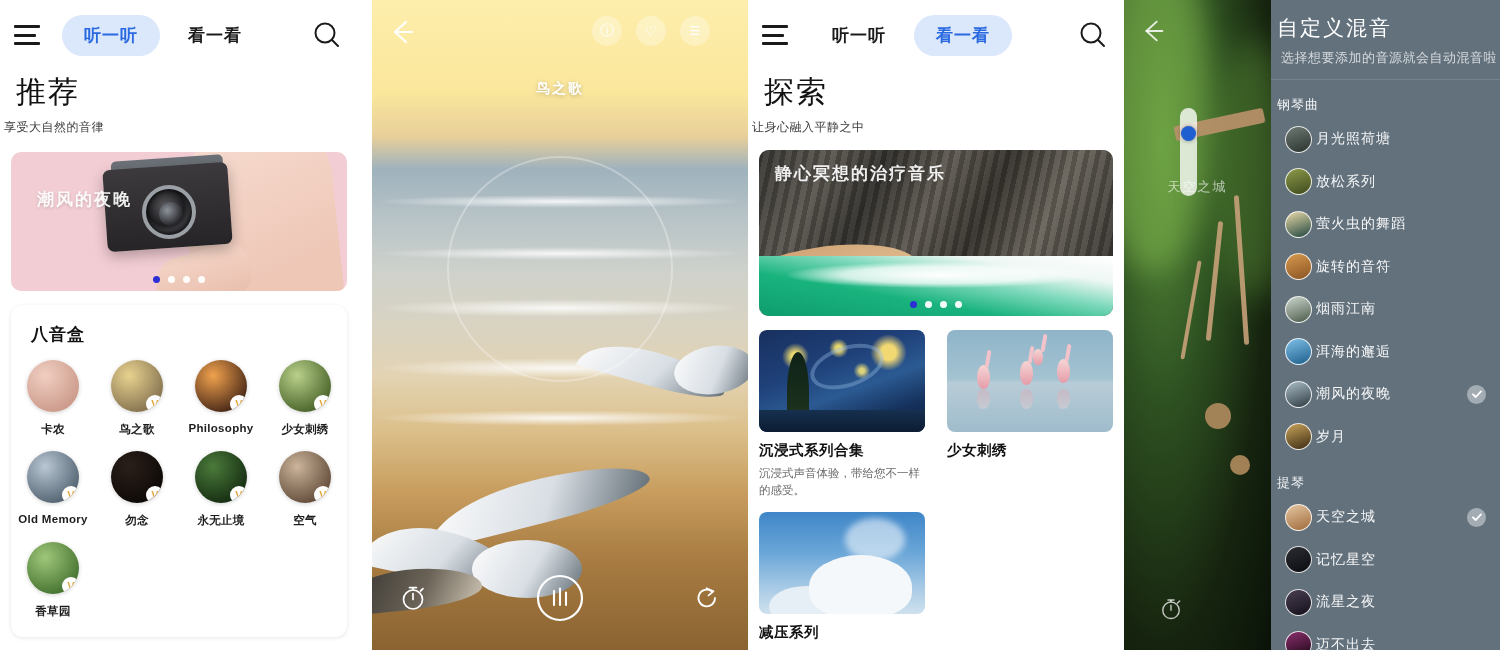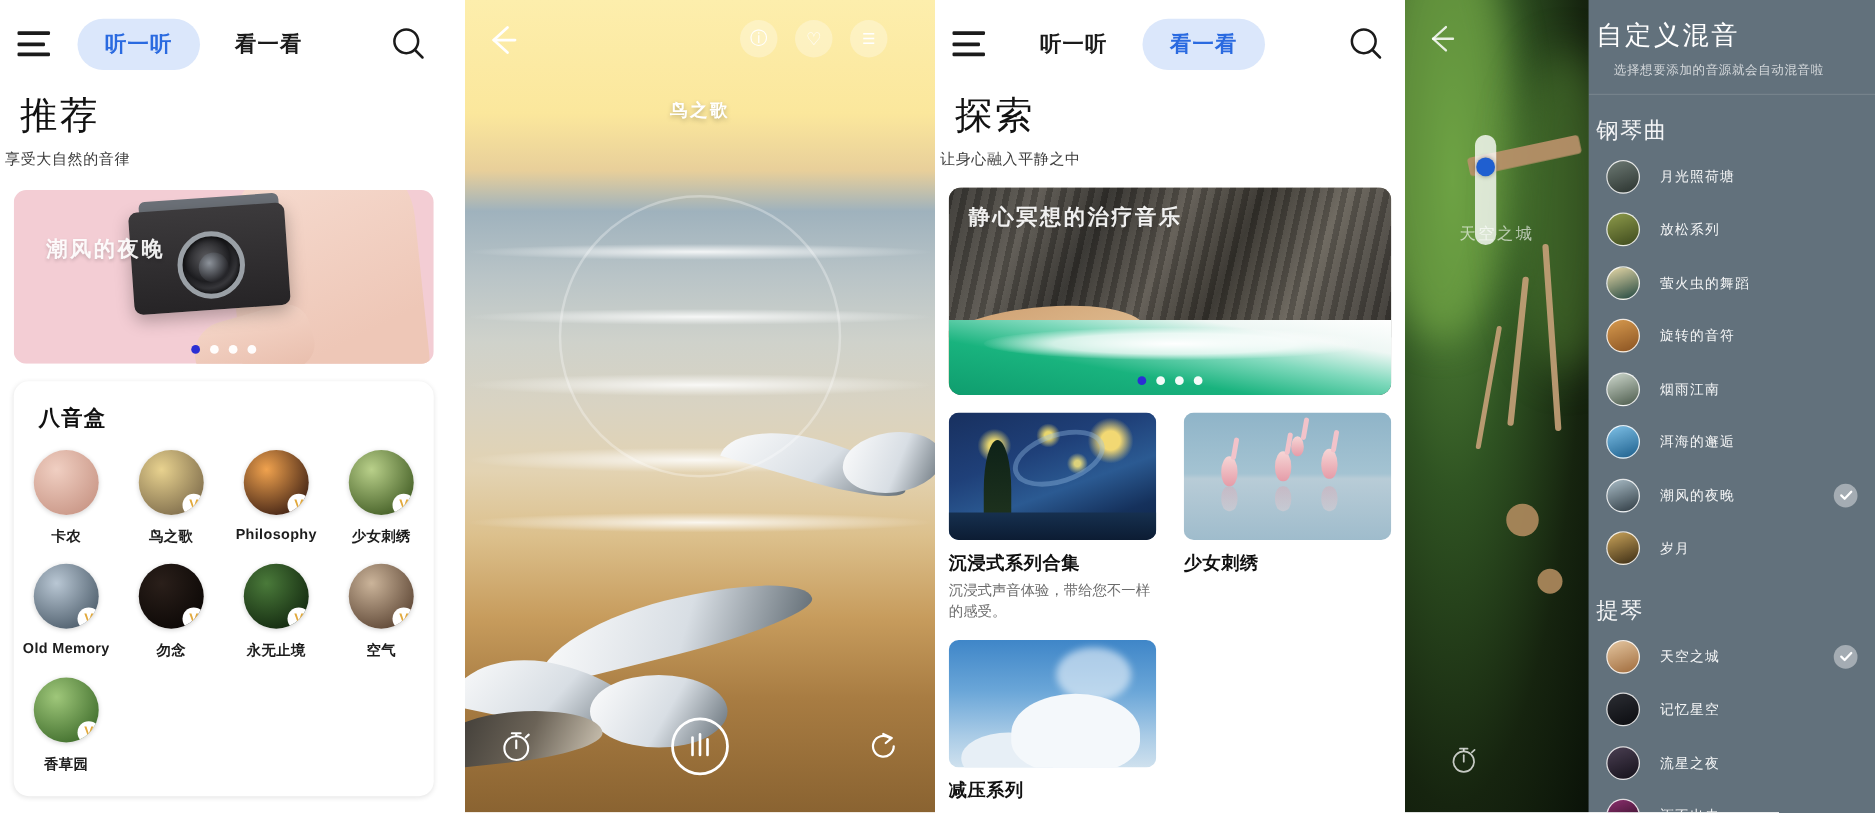--- a/index.html
+++ b/index.html
@@ -243,26 +243,26 @@
   .mx-slider .thumb { position:absolute; left: 1px; top: 18px; width: 15px; height: 15px;
     border-radius: 50%; background: #1f5fd0; box-shadow: 0 0 4px rgba(0,0,0,.4); }
   .mx-caption { position:absolute; left: 0; right: 0; top: 178px; text-align:center; z-index: 4;
     color: rgba(255,255,255,.62); font-size: 13px; letter-spacing: 2px; }
   .mx-back { position:absolute; left: 14px; top: 16px; width: 30px; height: 30px; z-index: 6; cursor:pointer; }
   .mx-timer { position:absolute; left: 34px; bottom: 24px; z-index: 6; cursor:pointer; }
 
   .mx-right { flex: 1; position: relative; overflow: hidden; }
   .mx-head { padding: 14px 0 12px 0; border-bottom: 1px solid rgba(255,255,255,.12); }
   .mx-title { font-size: 21px; color: #fff; letter-spacing: 2px; padding-left: 6px; }
-  .mx-sub { font-size: 10px; color: rgba(255,255,255,.72); margin-top: 7px; padding-left: 20px; letter-spacing: .5px; }
-  .mx-group { font-size: 18px; color: rgba(255,255,255,.92); padding: 16px 11px 4px 6px; letter-spacing: 1px; }
+  .mx-sub { font-size: 13px; color: rgba(255,255,255,.72); margin-top: 7px; padding-left: 10px; letter-spacing: .5px; }
+  .mx-group { font-size: 13px; color: rgba(255,255,255,.92); padding: 16px 11px 4px 6px; letter-spacing: 1px; }
   .mx-item { display: flex; align-items: center; height: 42.5px; padding-left: 14px; cursor: pointer; }
   .mx-item .av { width: 27px; height: 27px; border-radius: 50%; flex: none; overflow: hidden;
                  border: 1.5px solid rgba(255,255,255,.85); position: relative; }
-  .mx-item .lb { margin-left: 16px; font-size: 11px; color: rgba(255,255,255,.94); letter-spacing: 1px; }
+  .mx-item .lb { margin-left: 4px; font-size: 14px; color: rgba(255,255,255,.94); letter-spacing: 1px; }
   .mx-item .chk { margin-left: auto; margin-right: 14px; width: 19px; height: 19px; border-radius: 50%;
                   background: rgba(255,255,255,.42); display:flex; align-items:center; justify-content:center; }
   .mx-item .chk svg { display:block; }
   .mx-item .chk.off { visibility: hidden; }
 </style>
 </head>
 <body>
 
 <div class="stage">
 

